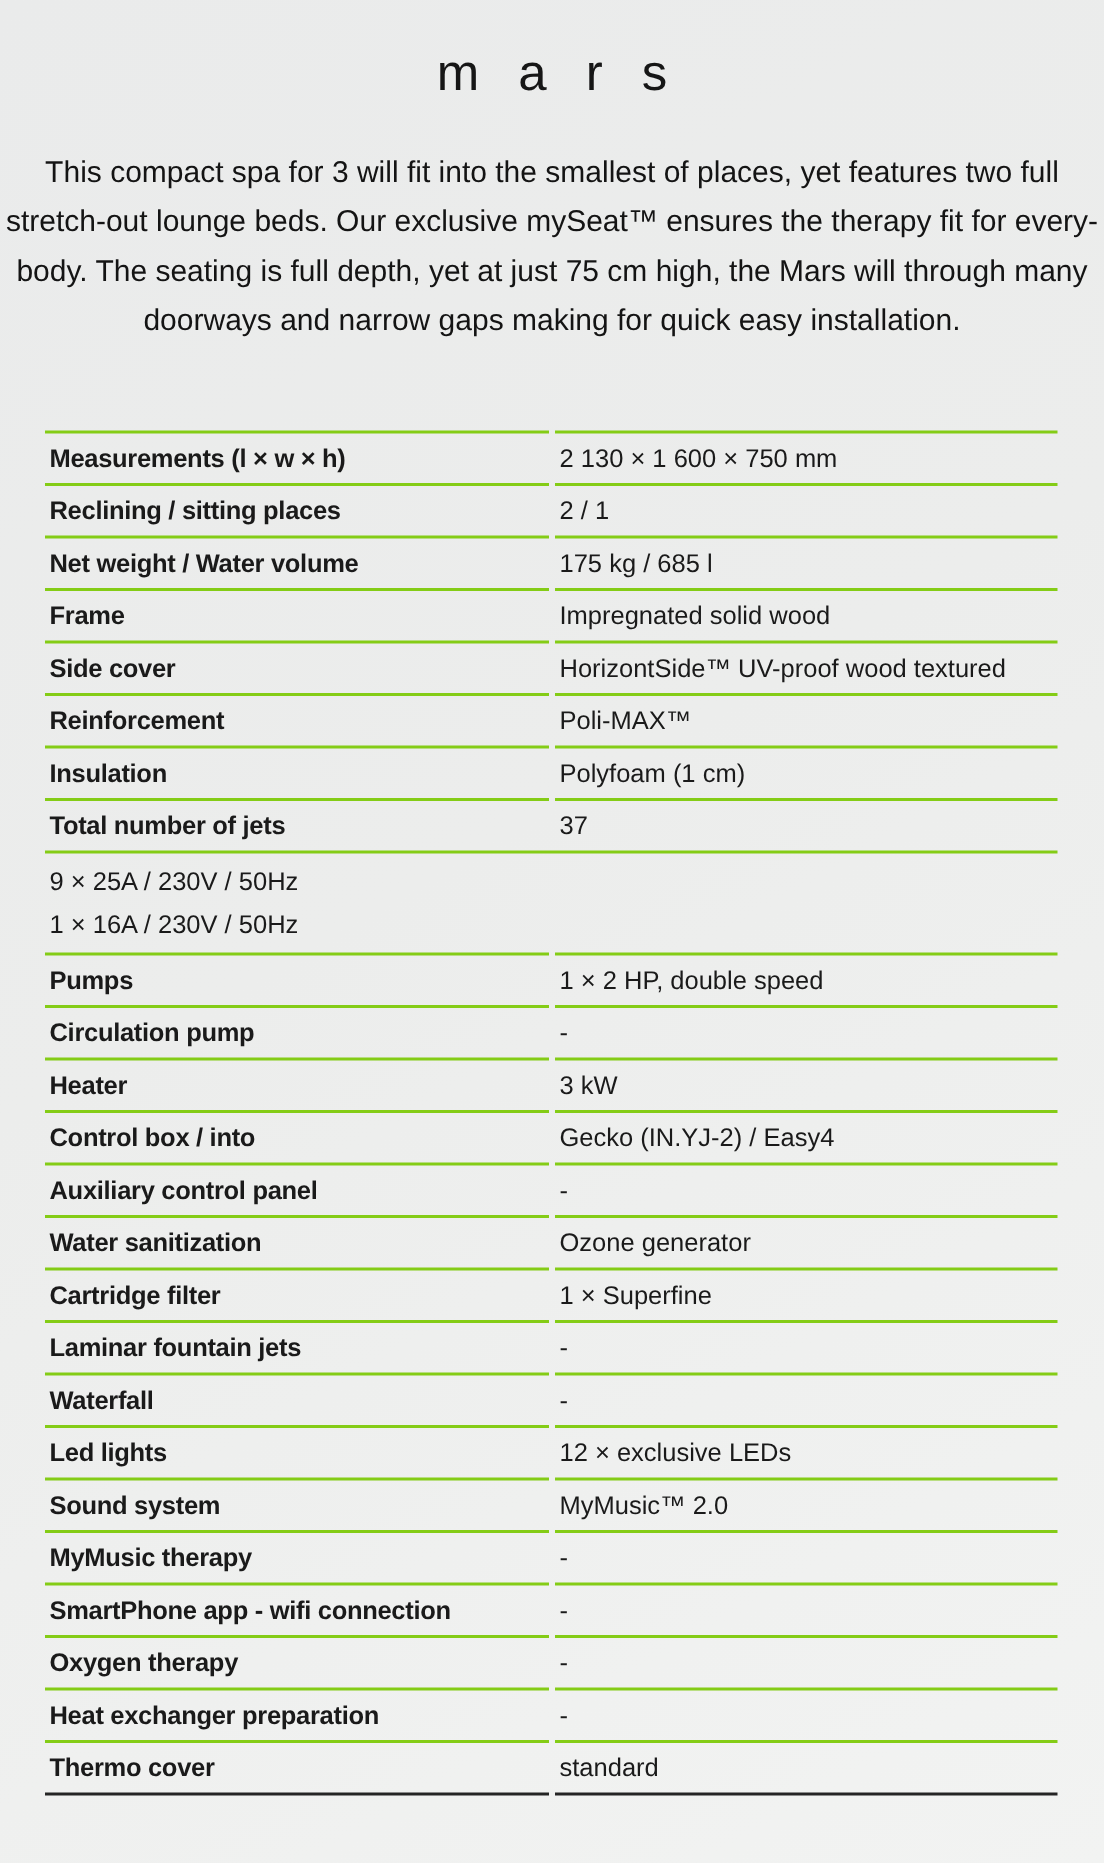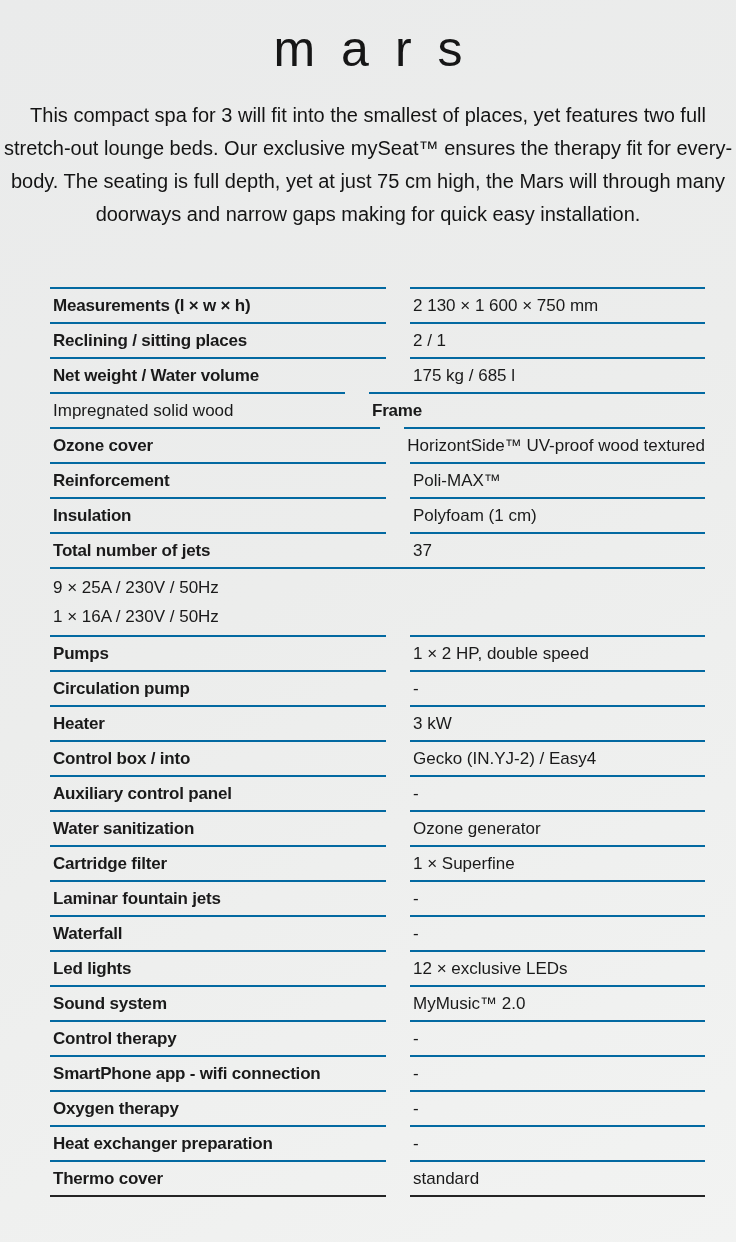--- a/index.html
+++ b/index.html
@@ -17,21 +17,21 @@
   }
   .page {
     width: 736px;
     height: 1242px;
     box-sizing: border-box;
   }
   .title {
     margin: 26px 0 0 0;
     padding-left: 26px; 
     text-align: center;
-    font-size: 50px;
+    font-size: 34px;
     font-weight: 400;
     letter-spacing: 26px;
     color: #161616;
     line-height: 46px;
   }
   .intro {
     margin-top: 27px;
     text-align: center;
     font-size: 20px;
     font-weight: 400;
@@ -43,28 +43,27 @@
   }
   .spec-table {
     margin: 56px 31px 0 30px;
   }
   .spec-row {
     display: flex;
     gap: 4px;
   }
   .spec-row .cell {
     box-sizing: border-box;
-    border-top: 2px solid #0369a1;
+    border-top: 2px solid #84cc16;
     min-height: 35px;
     padding: 4px 0 4px 3px;
     display: flex;
     flex-direction: column;
     justify-content: center;
     font-size: 17px;
-    margin-left: 20px;
   }
   .spec-row .cell.label {
     width: 336px;
     font-weight: 700;
     letter-spacing: -0.2px;
   }
   .spec-row .cell.value {
     flex: 1;
     font-weight: 400;
   }
@@ -115,30 +114,30 @@
       </div>
       <div class="spec-row">
         <div class="cell label">
           <div class="line">Net weight / Water volume</div>
         </div>
         <div class="cell value">
           <div class="line">175 kg / 685 l</div>
         </div>
       </div>
       <div class="spec-row">
+        <div class="cell label">
+          <div class="line">Frame</div>
+        </div>
         <div class="cell value">
           <div class="line">Impregnated solid wood</div>
         </div>
-        <div class="cell label">
-          <div class="line">Frame</div>
-        </div>
-      </div>
-      <div class="spec-row">
-        <div class="cell label">
-          <div class="line">Ozone cover</div>
+      </div>
+      <div class="spec-row">
+        <div class="cell label">
+          <div class="line">Side cover</div>
         </div>
         <div class="cell value">
           <div class="line">HorizontSide™ UV-proof wood textured</div>
         </div>
       </div>
       <div class="spec-row">
         <div class="cell label">
           <div class="line">Reinforcement</div>
         </div>
         <div class="cell value">
@@ -250,21 +249,21 @@
       <div class="spec-row">
         <div class="cell label">
           <div class="line">Sound system</div>
         </div>
         <div class="cell value">
           <div class="line">MyMusic™ 2.0</div>
         </div>
       </div>
       <div class="spec-row">
         <div class="cell label">
-          <div class="line">Control therapy</div>
+          <div class="line">MyMusic therapy</div>
         </div>
         <div class="cell value">
           <div class="line">-</div>
         </div>
       </div>
       <div class="spec-row">
         <div class="cell label">
           <div class="line">SmartPhone app - wifi connection</div>
         </div>
         <div class="cell value">

